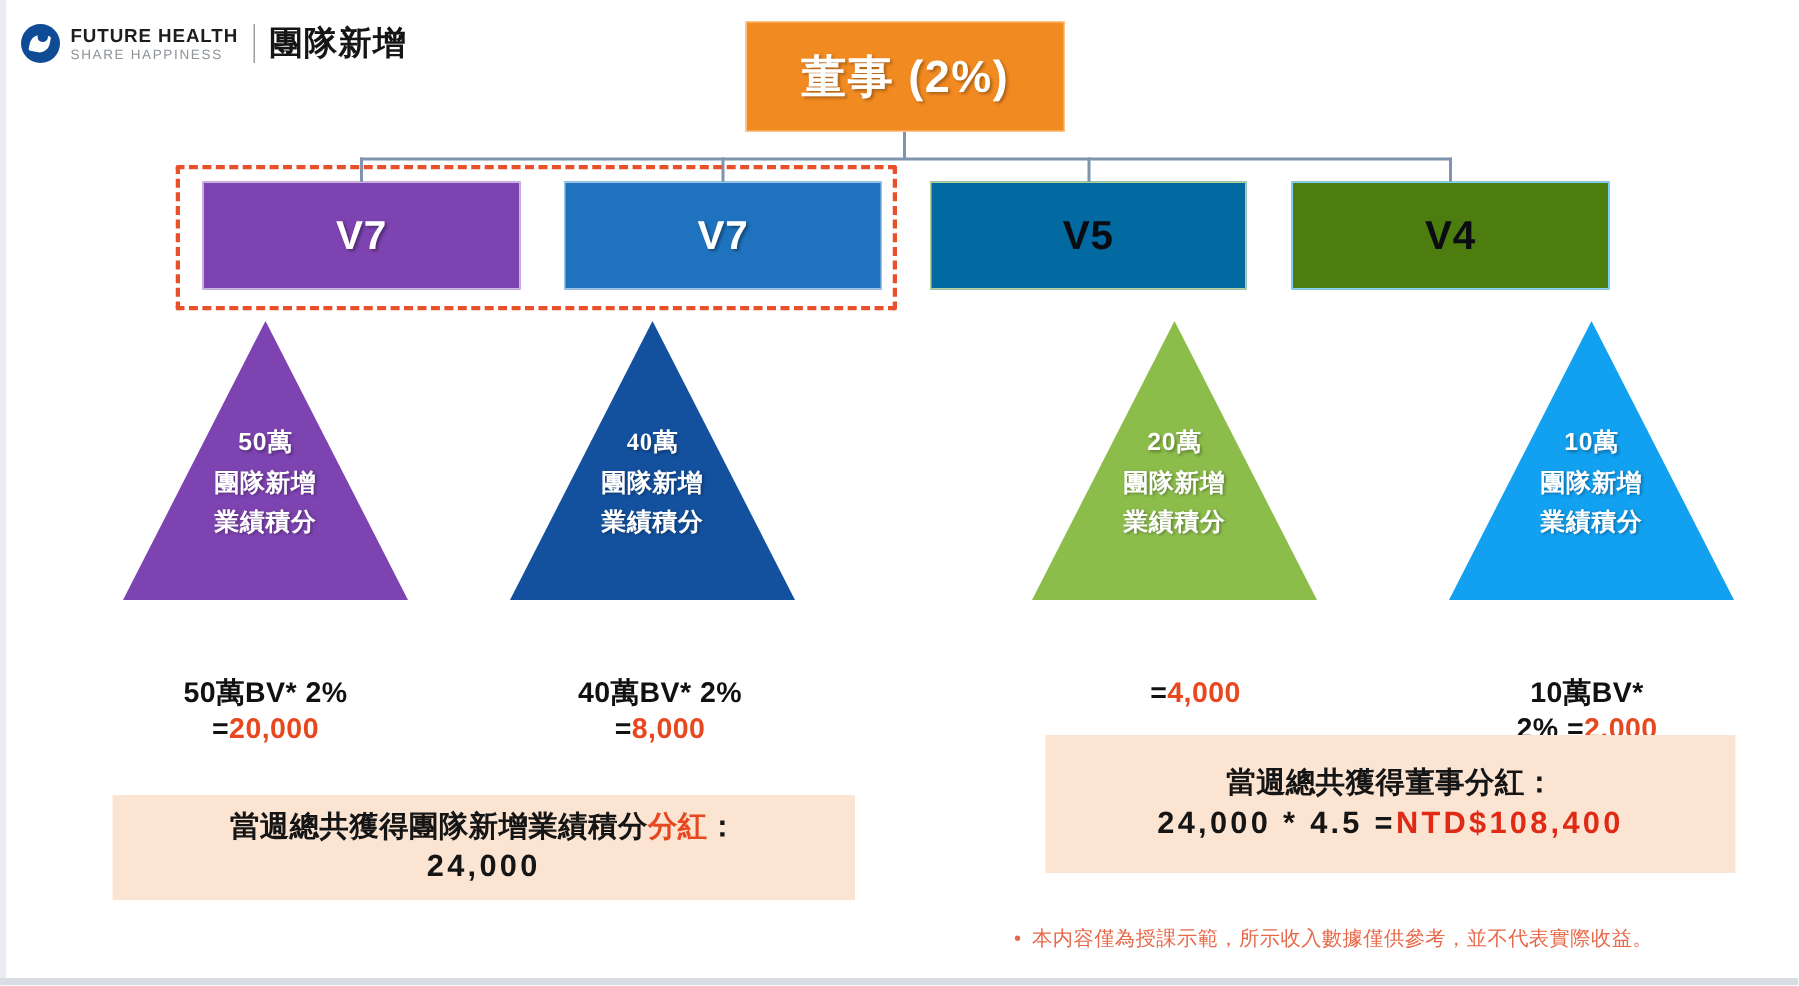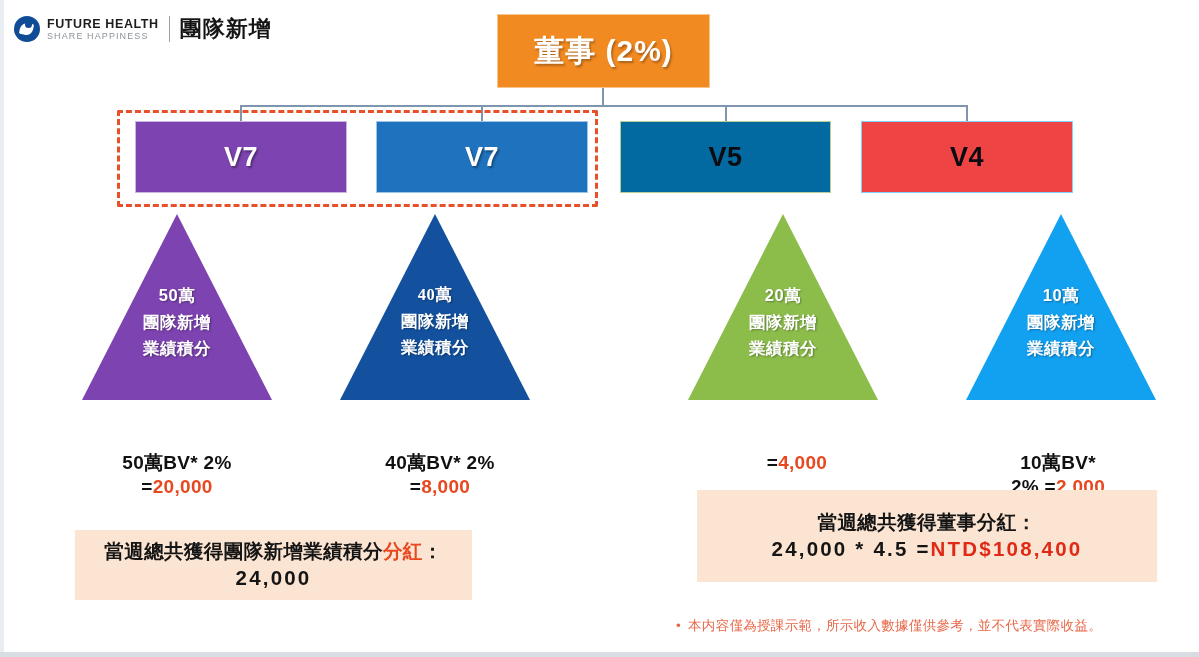--- a/index.html
+++ b/index.html
@@ -148,21 +148,21 @@
   .vbox-white .label {
     color: #ffffff;
     text-shadow: 1.5px 1.5px 2px rgba(0,0,0,.35);
   }
   .vbox-dark .label {
     color: #0b0b12;
   }
   #vbox0 { left: 135px; width: 212px; background: #7d43b0; border: 1px solid #cbb6e2; }
   #vbox1 { left: 376px; width: 212px; background: #1f72bd; border: 1px solid #9cc4e6; }
   #vbox2 { left: 620px; width: 211px; background: #0369a1; border: 1px solid #b6cf96; }
-  #vbox3 { left: 861px; width: 212px; background: #ef4444; border: 1px solid #7ed2ff; }
+  #vbox3 { left: 861px; width: 212px; background: #4d7c0f; border: 1px solid #7ed2ff; }
 
   
   .tri-wrap {
     position: absolute;
     top: 214px;
     width: 190px;
     height: 186px;
   }
   .tri-shape {
     position: absolute;
@@ -216,21 +216,21 @@
     background: #fbe4d2;
     box-sizing: border-box;
     display: flex;
     flex-direction: column;
     align-items: center;
     justify-content: center;
   }
   #summary-left {
     left: 75px;
     top: 530px;
-    width: 397px;
+    width: 495px;
     height: 70px;
   }
   #summary-right {
     left: 697px;
     top: 490px;
     width: 460px;
     height: 92px;
   }
   .summary .sline1 {
     color: #151515;

